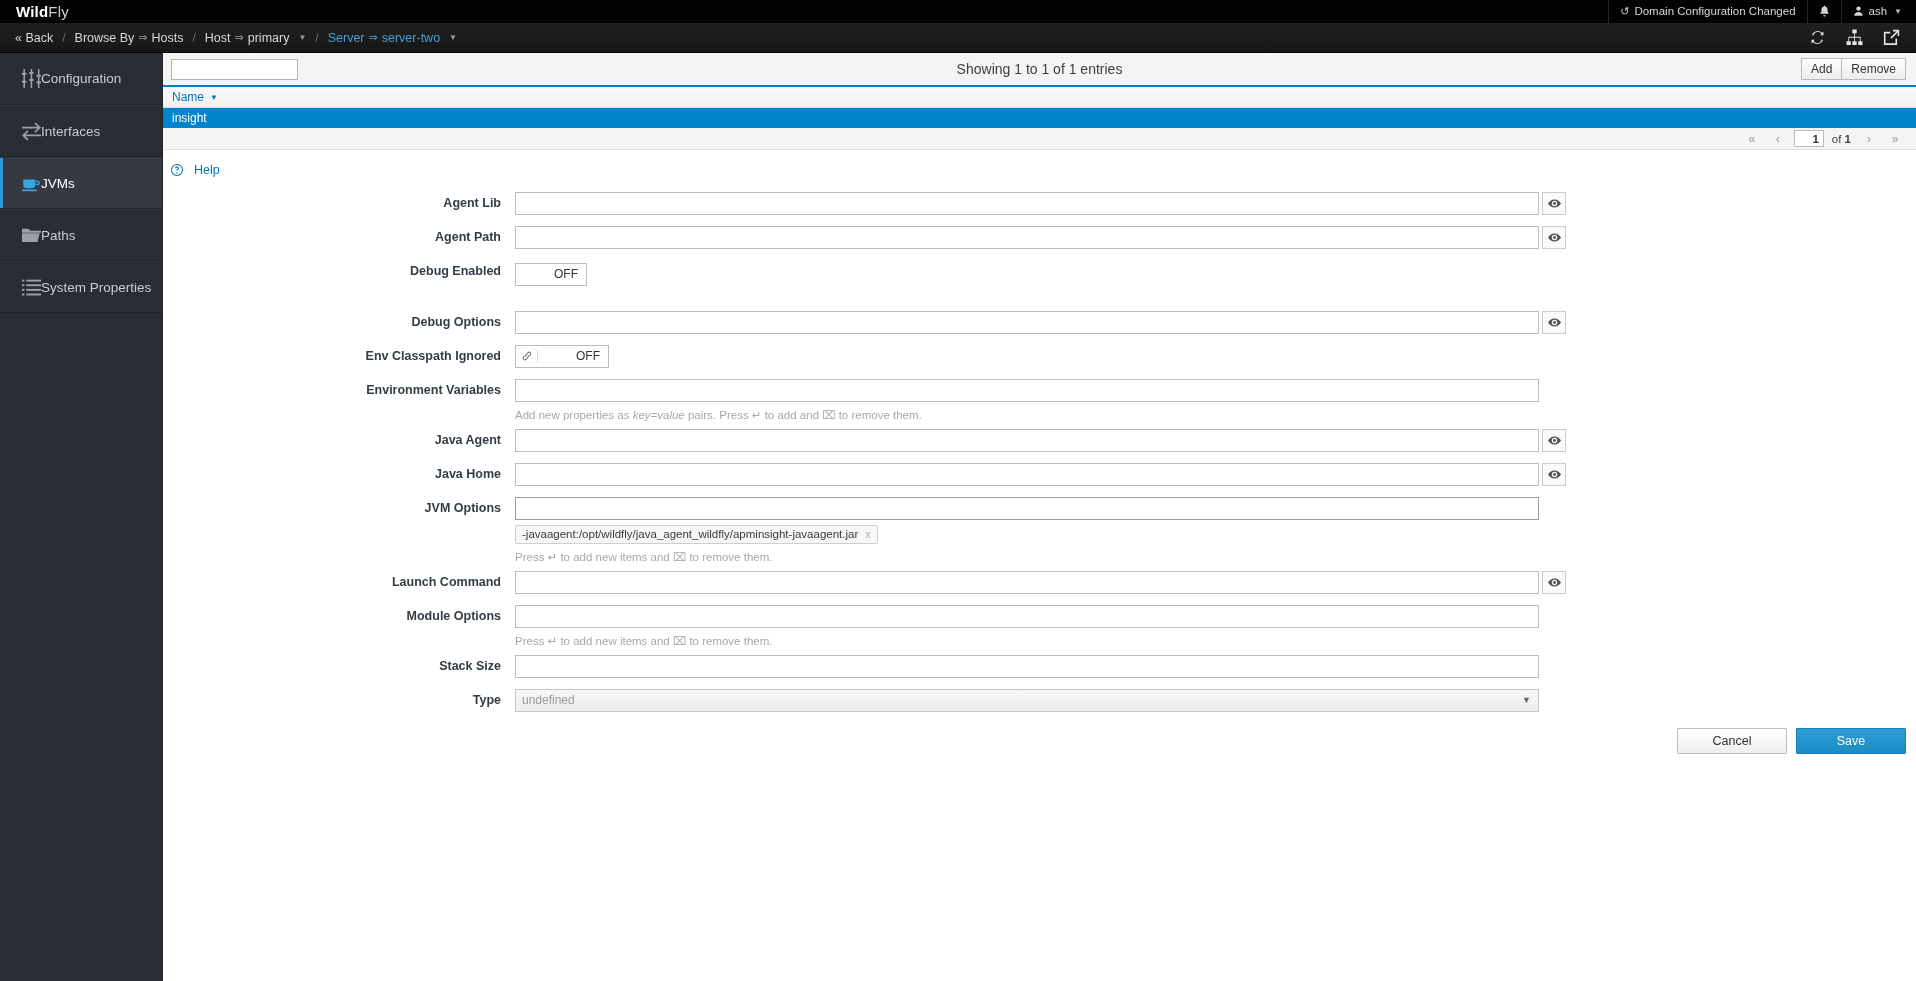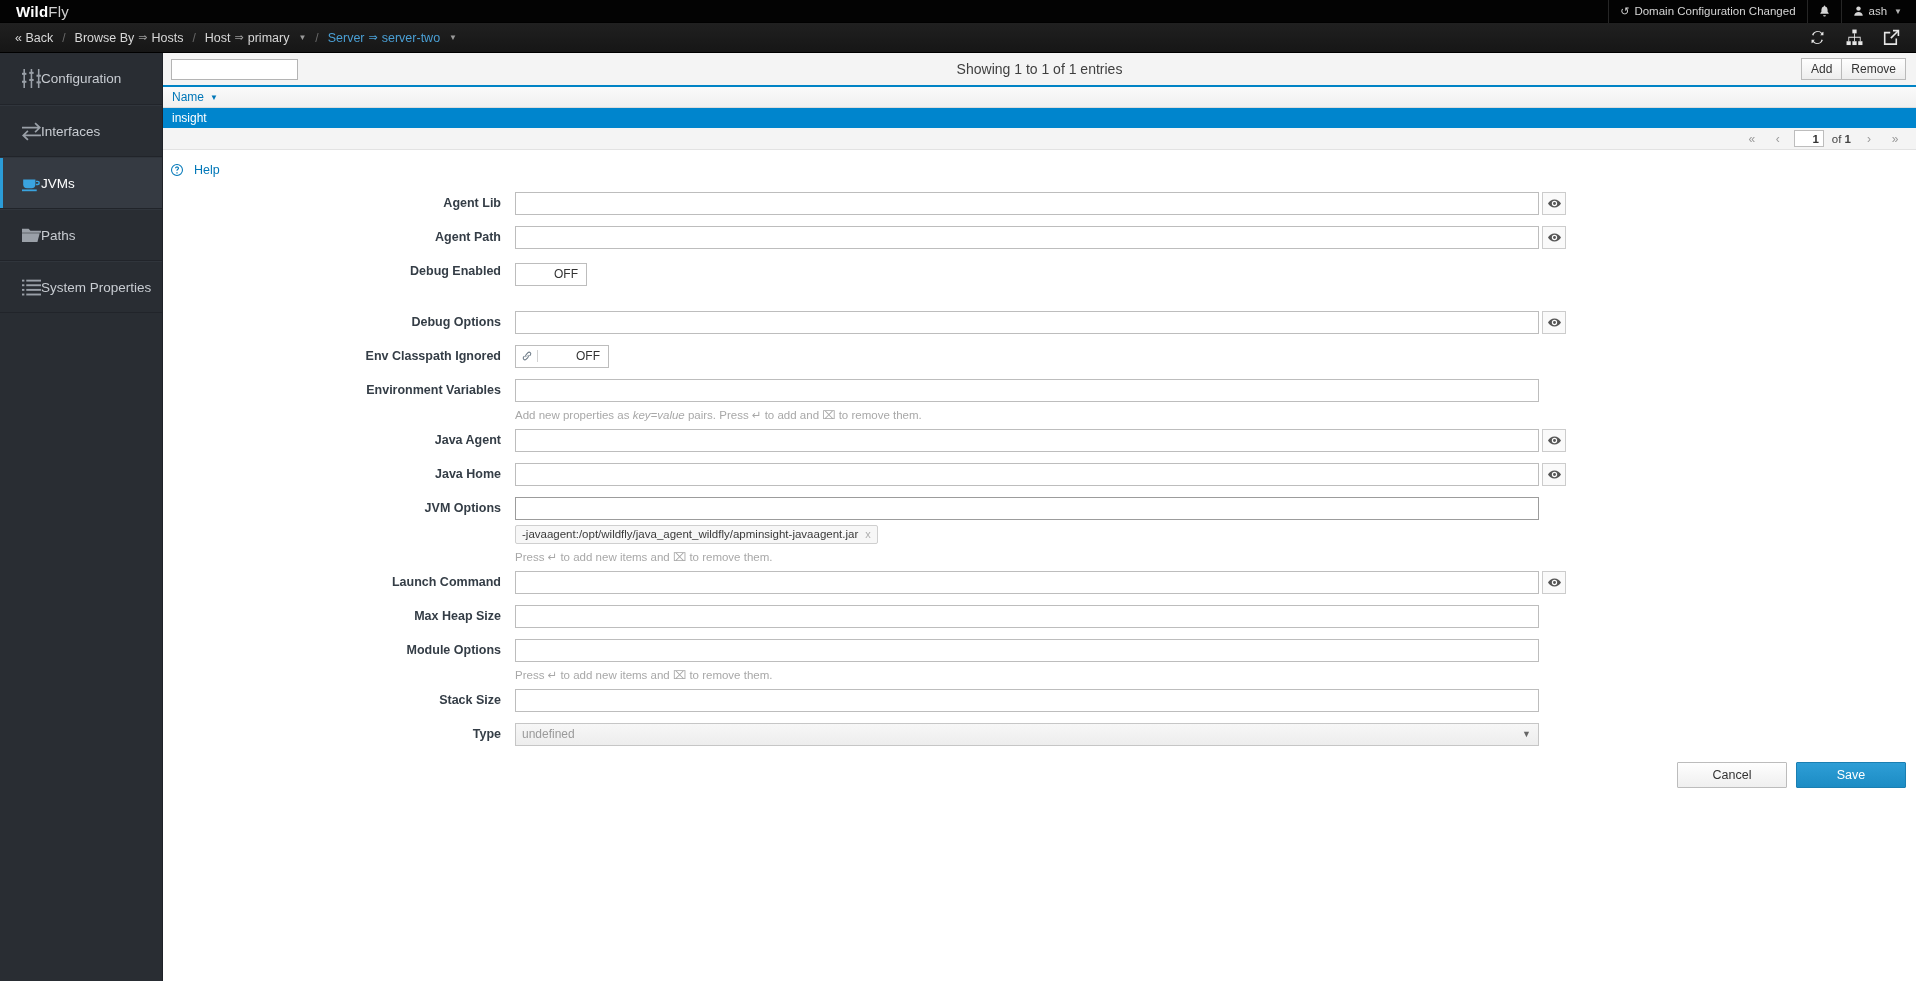--- a/index.html
+++ b/index.html
@@ -522,26 +522,20 @@
           <span class="eye-btn">
             <svg class="eye-ico" viewBox="0 0 16 16" fill="currentColor">
                 <path d="M8 3C4.4 3 1.4 5.3 0 8c1.4 2.7 4.4 5 8 5s6.6-2.3 8-5c-1.4-2.7-4.4-5-8-5zm0 8.3A3.3 3.3 0 1 1 8 4.7a3.3 3.3 0 0 1 0 6.6z"></path>
                 <circle cx="8" cy="8" r="1.8"></circle>
               </svg>
           </span>
         </div>
       </div>
     </div>
 
-    <div class="frow" style="margin-bottom:11px">
-      <div class="flabel">Max Heap Size</div>
-      <div class="fctl">
-        <input class="txt" value="" style="">
-      </div>
-    </div>
 
     <div class="frow" style="margin-bottom:7px">
       <div class="flabel">Module Options</div>
       <div class="fctl">
         <input class="txt" value="" style="">
         <div class="hint">Press ↵ to add new items and ⌧ to remove them.</div>
       </div>
     </div>
 
     <div class="frow" style="margin-bottom:11px">

